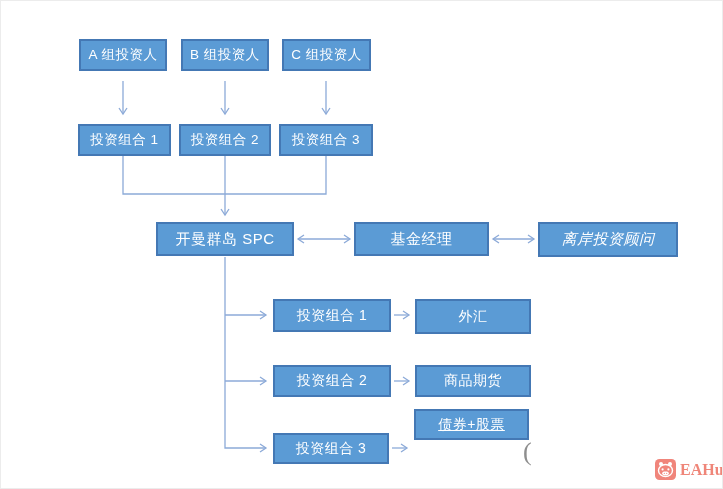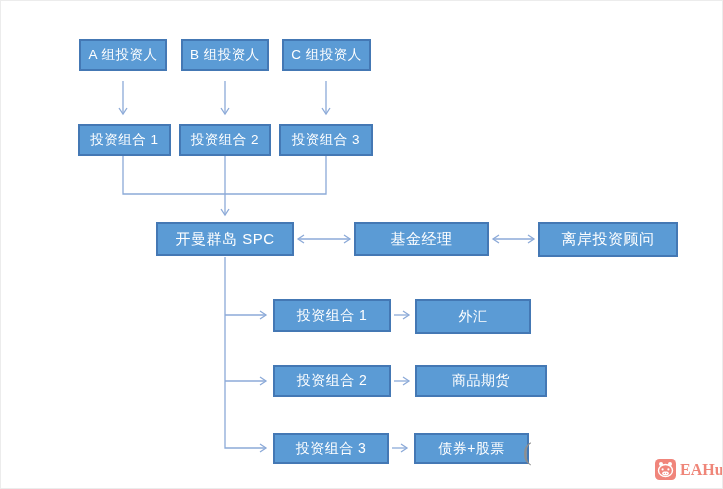--- a/index.html
+++ b/index.html
@@ -37,28 +37,28 @@
   #n-inv-a { left: 78px;  top: 38px; width: 88px; height: 32px; }
   #n-inv-b { left: 180px; top: 38px; width: 88px; height: 32px; }
   #n-inv-c { left: 281px; top: 38px; width: 89px; height: 32px; }
   
   #n-pf-1 { left: 77px;  top: 123px; width: 93px; height: 32px; }
   #n-pf-2 { left: 178px; top: 123px; width: 92px; height: 32px; }
   #n-pf-3 { left: 278px; top: 123px; width: 94px; height: 32px; }
   
   #n-spc { left: 155px; top: 221px; width: 138px; height: 34px; font-size: 15px; }
   #n-fm  { left: 353px; top: 221px; width: 135px; height: 34px; font-size: 15px; }
-  #n-oa  { left: 537px; top: 221px; width: 140px; height: 35px; font-size: 15px; }
+  #n-oa  { left: 537px; top: 221px; width: 140px; height: 35px; font-size: 15px; font-style: italic; }
   
   #n-spf-1 { left: 272px; top: 298px; width: 118px; height: 33px; font-size: 14px; }
   #n-fx    { left: 414px; top: 298px; width: 116px; height: 35px; font-size: 14px; }
   #n-spf-2 { left: 272px; top: 364px; width: 118px; height: 32px; font-size: 14px; }
-  #n-cf    { left: 414px; top: 364px; width: 132px; height: 32px; font-size: 14px; }
+  #n-cf    { left: 414px; top: 364px; width: 116px; height: 32px; font-size: 14px; }
   #n-spf-3 { left: 272px; top: 432px; width: 116px; height: 31px; font-size: 14px; }
-  #n-bs    { left: 413px; top: 432px; width: 115px; height: 31px; font-size: 14px; }
+  #n-bs    { left: 413px; top: 408px; width: 115px; height: 31px; font-size: 14px; text-decoration: underline; }
 
   .stray-mark {
     position: absolute;
     left: 522px; top: 436px;
     font-family: "Liberation Serif", "DejaVu Serif", serif;
     font-size: 26px;
     color: #8e8e8e;
     z-index: 2;
   }
   .watermark {

